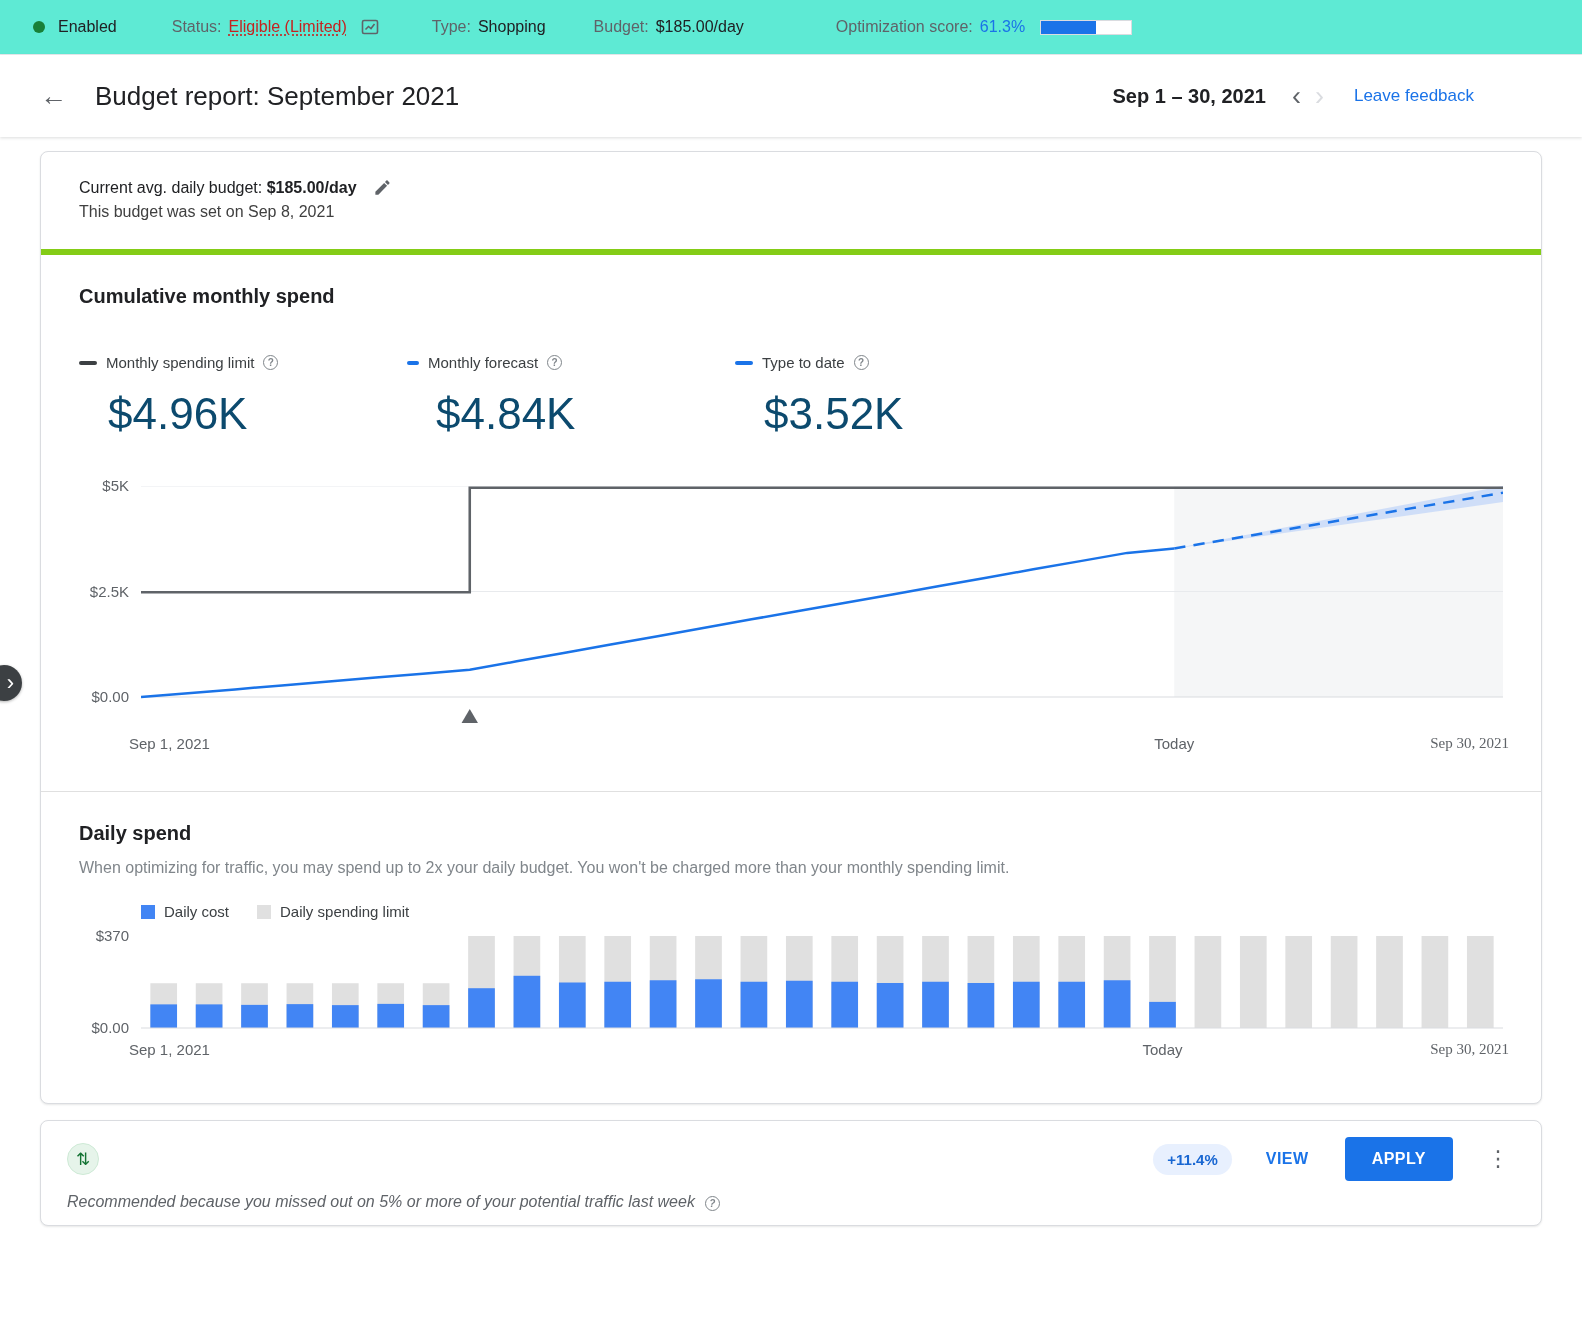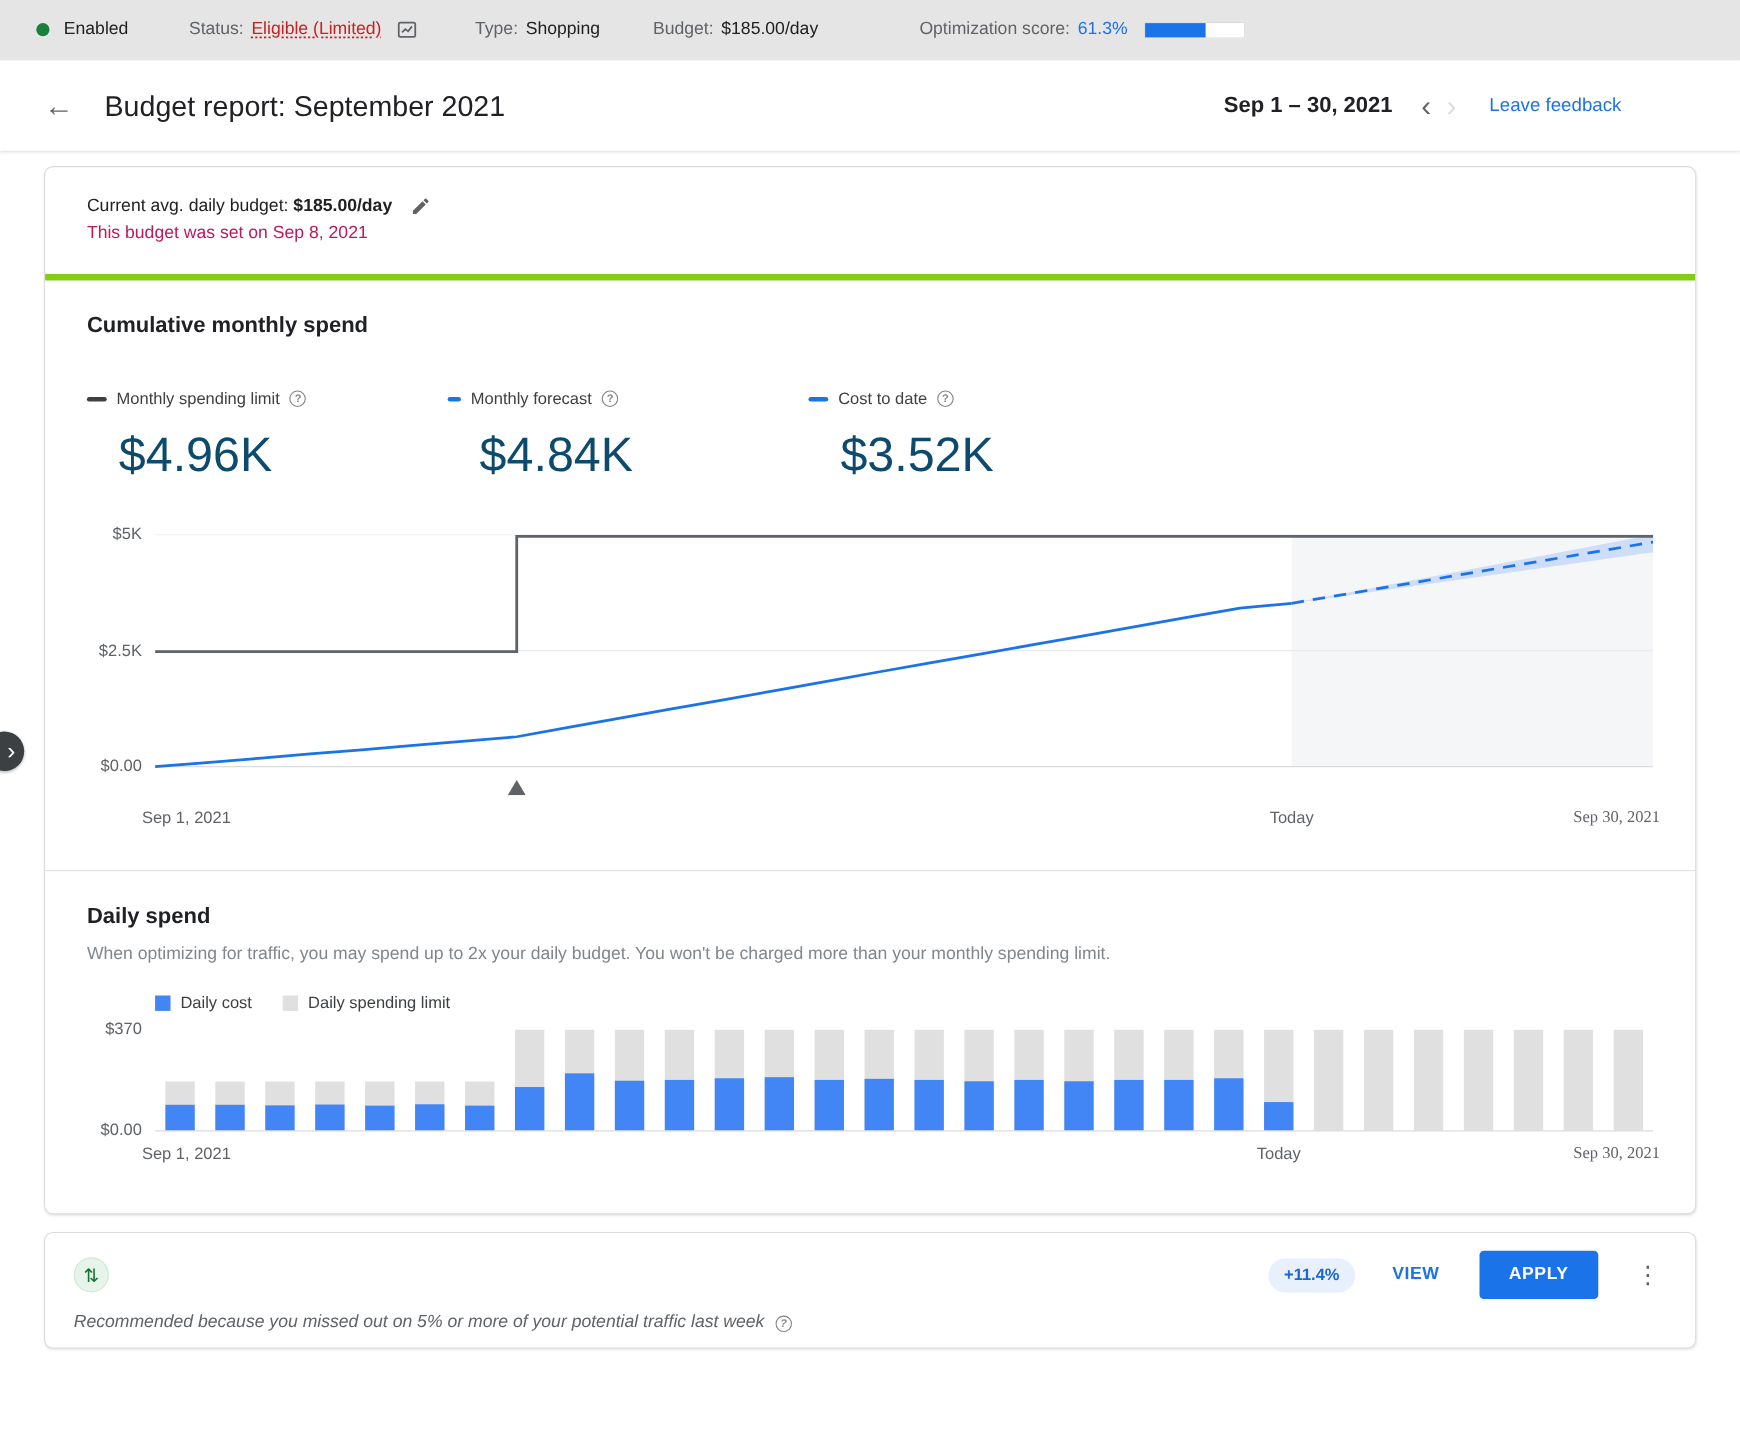--- a/index.html
+++ b/index.html
@@ -2,21 +2,21 @@
 <html><head>
 <meta charset="utf-8">
 <style>
   * { box-sizing: border-box; }
   body {
     width: 1582px; height: 1322px; margin: 0;
     font-family: "Liberation Sans", sans-serif;
     color: #202124; background: #fff; position: relative; overflow: hidden;
   }
   
-  .topbar { height: 55px; background: #e5e5e5; display: flex; align-items: center;
+  .topbar { height: 55px; background: #5eead4; display: flex; align-items: center;
             font-size: 16px; border-bottom: 1px solid #e8eaed; }
   .tb-group { display: flex; align-items: center; gap: 7px; }
   .g1 { margin-left: 33px; } .g2 { margin-left: 55px; } .g3 { margin-left: 52px; }
   .g4 { margin-left: 48px; } .g5 { margin-left: 92px; }
   .dot { width: 12px; height: 12px; border-radius: 50%; background: #188038; margin-right: 6px; }
   .tb-gray { color: #5f6368; } .tb-dark { color: #202124; }
   .tb-red { color: #c5221f; text-decoration: underline dotted; text-underline-offset: 3px; }
   .tb-blue { color: #1a73e8; }
   .hist-icon { display: inline-flex; margin-left: 6px; cursor: pointer; }
   .opt-bar { width: 92px; height: 15px; border: 1px solid #dadce0; background: #fff; margin-left: 8px; }
@@ -33,21 +33,21 @@
   .chev.next { color: #dadce0; margin-left: 14px; }
   .feedback { color: #1a73e8; font-size: 17px; margin-left: 30px; margin-right: 108px; cursor: pointer; }
   
   .content { padding: 0 40px; }
   .card { border: 1px solid #dadce0; border-radius: 8px; margin-top: 14px;
           box-shadow: 0 1px 2px rgba(60,64,67,.12); background: #fff; }
   .budget-sec { padding: 26px 38px 28px; border-bottom: 6px solid #84cc16; }
   .budget-line { font-size: 16px; display: flex; align-items: center; }
   .bold { font-weight: bold; }
   .pencil { margin-left: 16px; display: inline-flex; cursor: pointer; }
-  .budget-note { color: #be185d; font-size: 16px; margin-top: 6px; }
+  .budget-note { color: #404040; font-size: 16px; margin-top: 6px; }
   .cum-sec { padding: 30px 38px 36px; border-bottom: 1px solid #e0e0e0; }
   .sec-title { font-size: 20px; font-weight: 700; color: #202124; }
   .stats { display: flex; margin-top: 46px; }
   .stat { width: 328px; }
   .stat-head { display: flex; align-items: center; gap: 9px; font-size: 15px; color: #3c4043; }
   .swatch { height: 4px; border-radius: 2px; background: #3c4043; }
   .w18 { width: 18px; } .w12 { width: 12px; }
   .help { width: 15px; height: 15px; border: 1.5px solid #80868b; border-radius: 50%;
           font-size: 10px; color: #80868b; display: inline-flex; align-items: center;
           justify-content: center; font-weight: bold; cursor: pointer; flex: none; }
@@ -170,21 +170,21 @@
           <div class="stat-head">
             <span class="swatch w12" style="background-color: rgb(26, 115, 232);"></span>
             <span>Monthly forecast</span>
             <span class="help">?</span>
           </div>
           <div class="stat-value">$4.84K</div>
         </div>
         <div class="stat">
           <div class="stat-head">
             <span class="swatch w18" style="background-color: rgb(26, 115, 232);"></span>
-            <span>Cost to date</span>
+            <span>Type to date</span>
             <span class="help">?</span>
           </div>
           <div class="stat-value">$3.52K</div>
         </div>
       </div>
 
       <div class="chart-wrap">
         <span class="ylab" style="top:-9px">$5K</span>
         <span class="ylab" style="top:97px">$2.5K</span>
         <span class="ylab" style="top:202px">$0.00</span>

